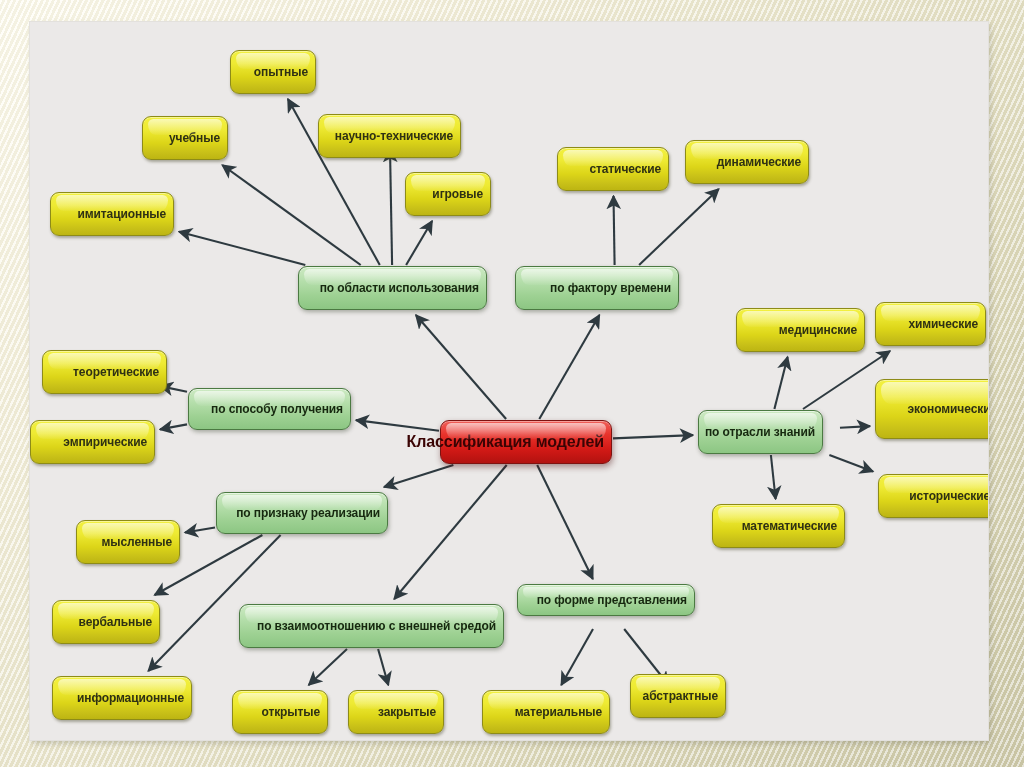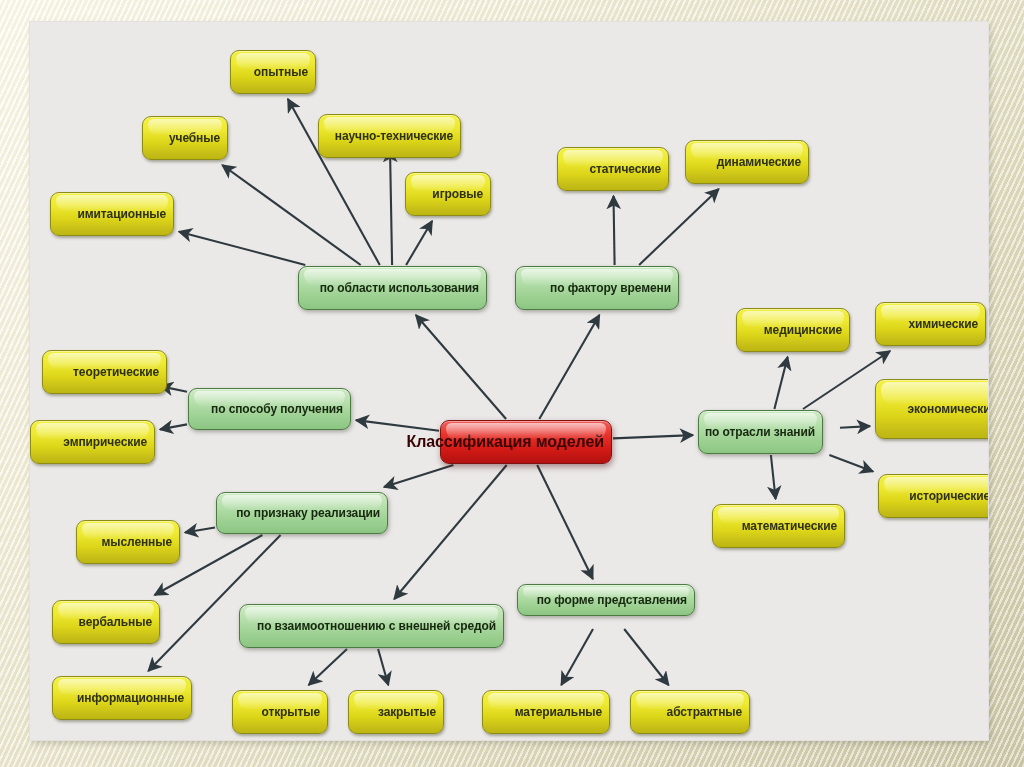--- a/index.html
+++ b/index.html
@@ -204,21 +204,21 @@
           <span>имитационные</span>
         </div>
         <div class="node leaf" style="left: 527px; top: 125px; width: 112px; height: 44px;">
           <span class="cap"></span>
           <span>статические</span>
         </div>
         <div class="node leaf" style="left: 655px; top: 118px; width: 124px; height: 44px;">
           <span class="cap"></span>
           <span>динамические</span>
         </div>
-        <div class="node leaf" style="left: 706px; top: 286px; width: 114px; height: 44px;">
+        <div class="node leaf" style="left: 706px; top: 286px; width: 129px; height: 44px;">
           <span class="cap"></span>
           <span>медицинские</span>
         </div>
         <div class="node leaf" style="left: 845px; top: 280px; width: 111px; height: 44px;">
           <span class="cap"></span>
           <span>химические</span>
         </div>
         <div class="node leaf" style="left: 845px; top: 357px; width: 130px; height: 60px;">
           <span class="cap"></span>
           <span>экономические</span>
@@ -256,20 +256,20 @@
           <span>открытые</span>
         </div>
         <div class="node leaf" style="left: 318px; top: 668px; width: 96px; height: 44px;">
           <span class="cap"></span>
           <span>закрытые</span>
         </div>
         <div class="node leaf" style="left: 452px; top: 668px; width: 128px; height: 44px;">
           <span class="cap"></span>
           <span>материальные</span>
         </div>
-        <div class="node leaf" style="left: 600px; top: 668px; width: 120px; height: 44px;">
+        <div class="node leaf" style="left: 600px; top: 652px; width: 96px; height: 44px;">
           <span class="cap"></span>
           <span>абстрактные</span>
         </div>
       </div>
 
   </div>
 </div>
 
 </body></html>

